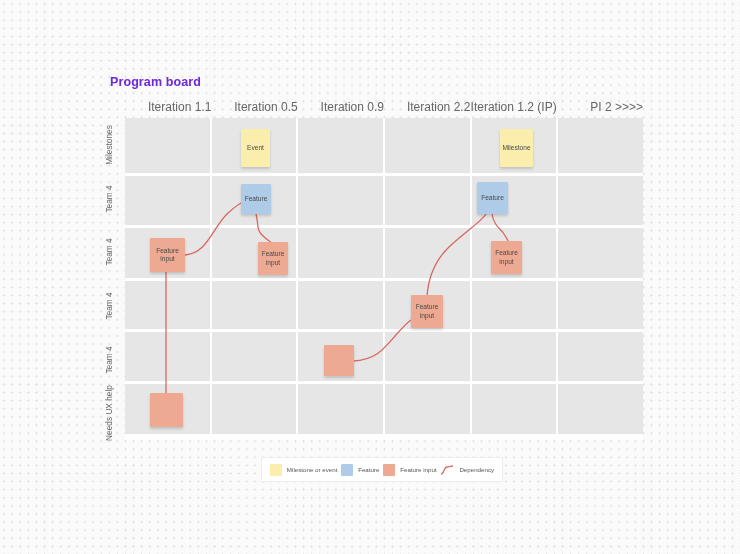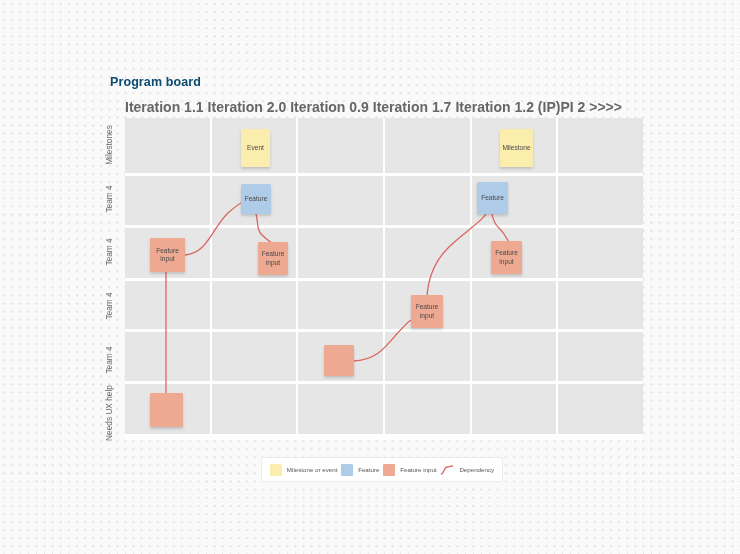--- a/index.html
+++ b/index.html
@@ -18,41 +18,40 @@
     position: relative;
   }
 
   
   #board-title {
     position: absolute;
     left: 110px;
     top: 75px;
     font-size: 12.5px;
     font-weight: bold;
-    color: #0c4a6e;
+    color: #6d28d9;
     letter-spacing: 0.1px;
   }
 
   
   #column-headers {
     position: absolute;
     left: 125px;
     top: 100px;
     width: 518px;
     height: 14px;
     display: flex;
   }
   #column-headers .col-header {
     flex: 1 1 0;
-    text-align: left;
-    font-size: 14px;
+    text-align: right;
+    font-size: 12px;
     color: #666666;
     line-height: 14px;
     white-space: nowrap;
-    font-weight: bold;
   }
 
   
   #row-labels {
     position: absolute;
     left: 98px;
     top: 118px;
     width: 22px;
     height: 322px;
     display: flex;
@@ -159,23 +158,23 @@
     white-space: nowrap;
   }
 </style>
 </head>
 <body>
 
 <div id="board-title">Program board</div>
 
 <div id="column-headers">
   <div class="col-header">Iteration 1.1</div>
-  <div class="col-header">Iteration 2.0</div>
+  <div class="col-header">Iteration 0.5</div>
   <div class="col-header">Iteration 0.9</div>
-  <div class="col-header">Iteration 1.7</div>
+  <div class="col-header">Iteration 2.2</div>
   <div class="col-header">Iteration 1.2 (IP)</div>
   <div class="col-header">PI 2 &gt;&gt;&gt;&gt;</div>
 </div>
 
 <div id="row-labels">
   <div class="row-label">
       <span>Milestones</span>
     </div>
   <div class="row-label">
       <span>Team 4</span>

